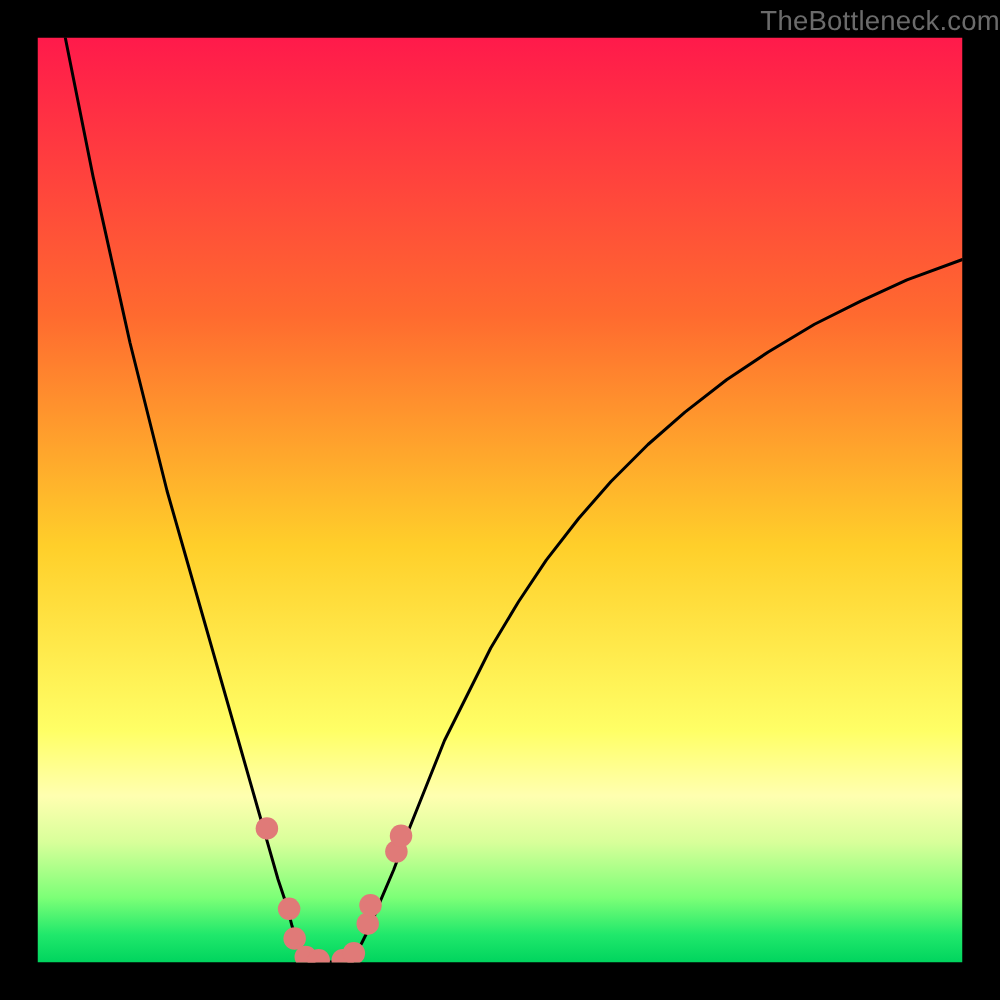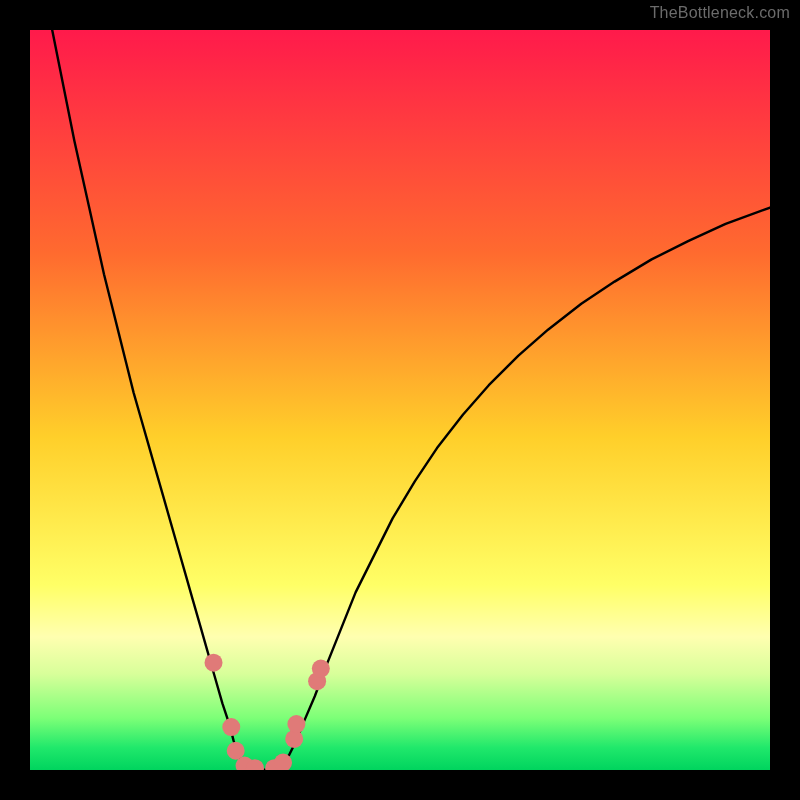--- a/index.html
+++ b/index.html
@@ -22,23 +22,23 @@
     position: absolute;
     top: 30px;
     left: 30px;
     width: 740px;
     height: 740px;
     
   }
   .watermark {
     position: absolute;
     top: 4px;
-    right: 10px;
+    right: 0;
     color: #6b6b6b;
-    font-size: 16px;
+    font-size: 22px;
     letter-spacing: 0.2px;
     font-weight: 400;
     user-select: none;
   }
   svg { display: block; }
 </style>
 </head>
 <body>
 
 <div class="frame">

